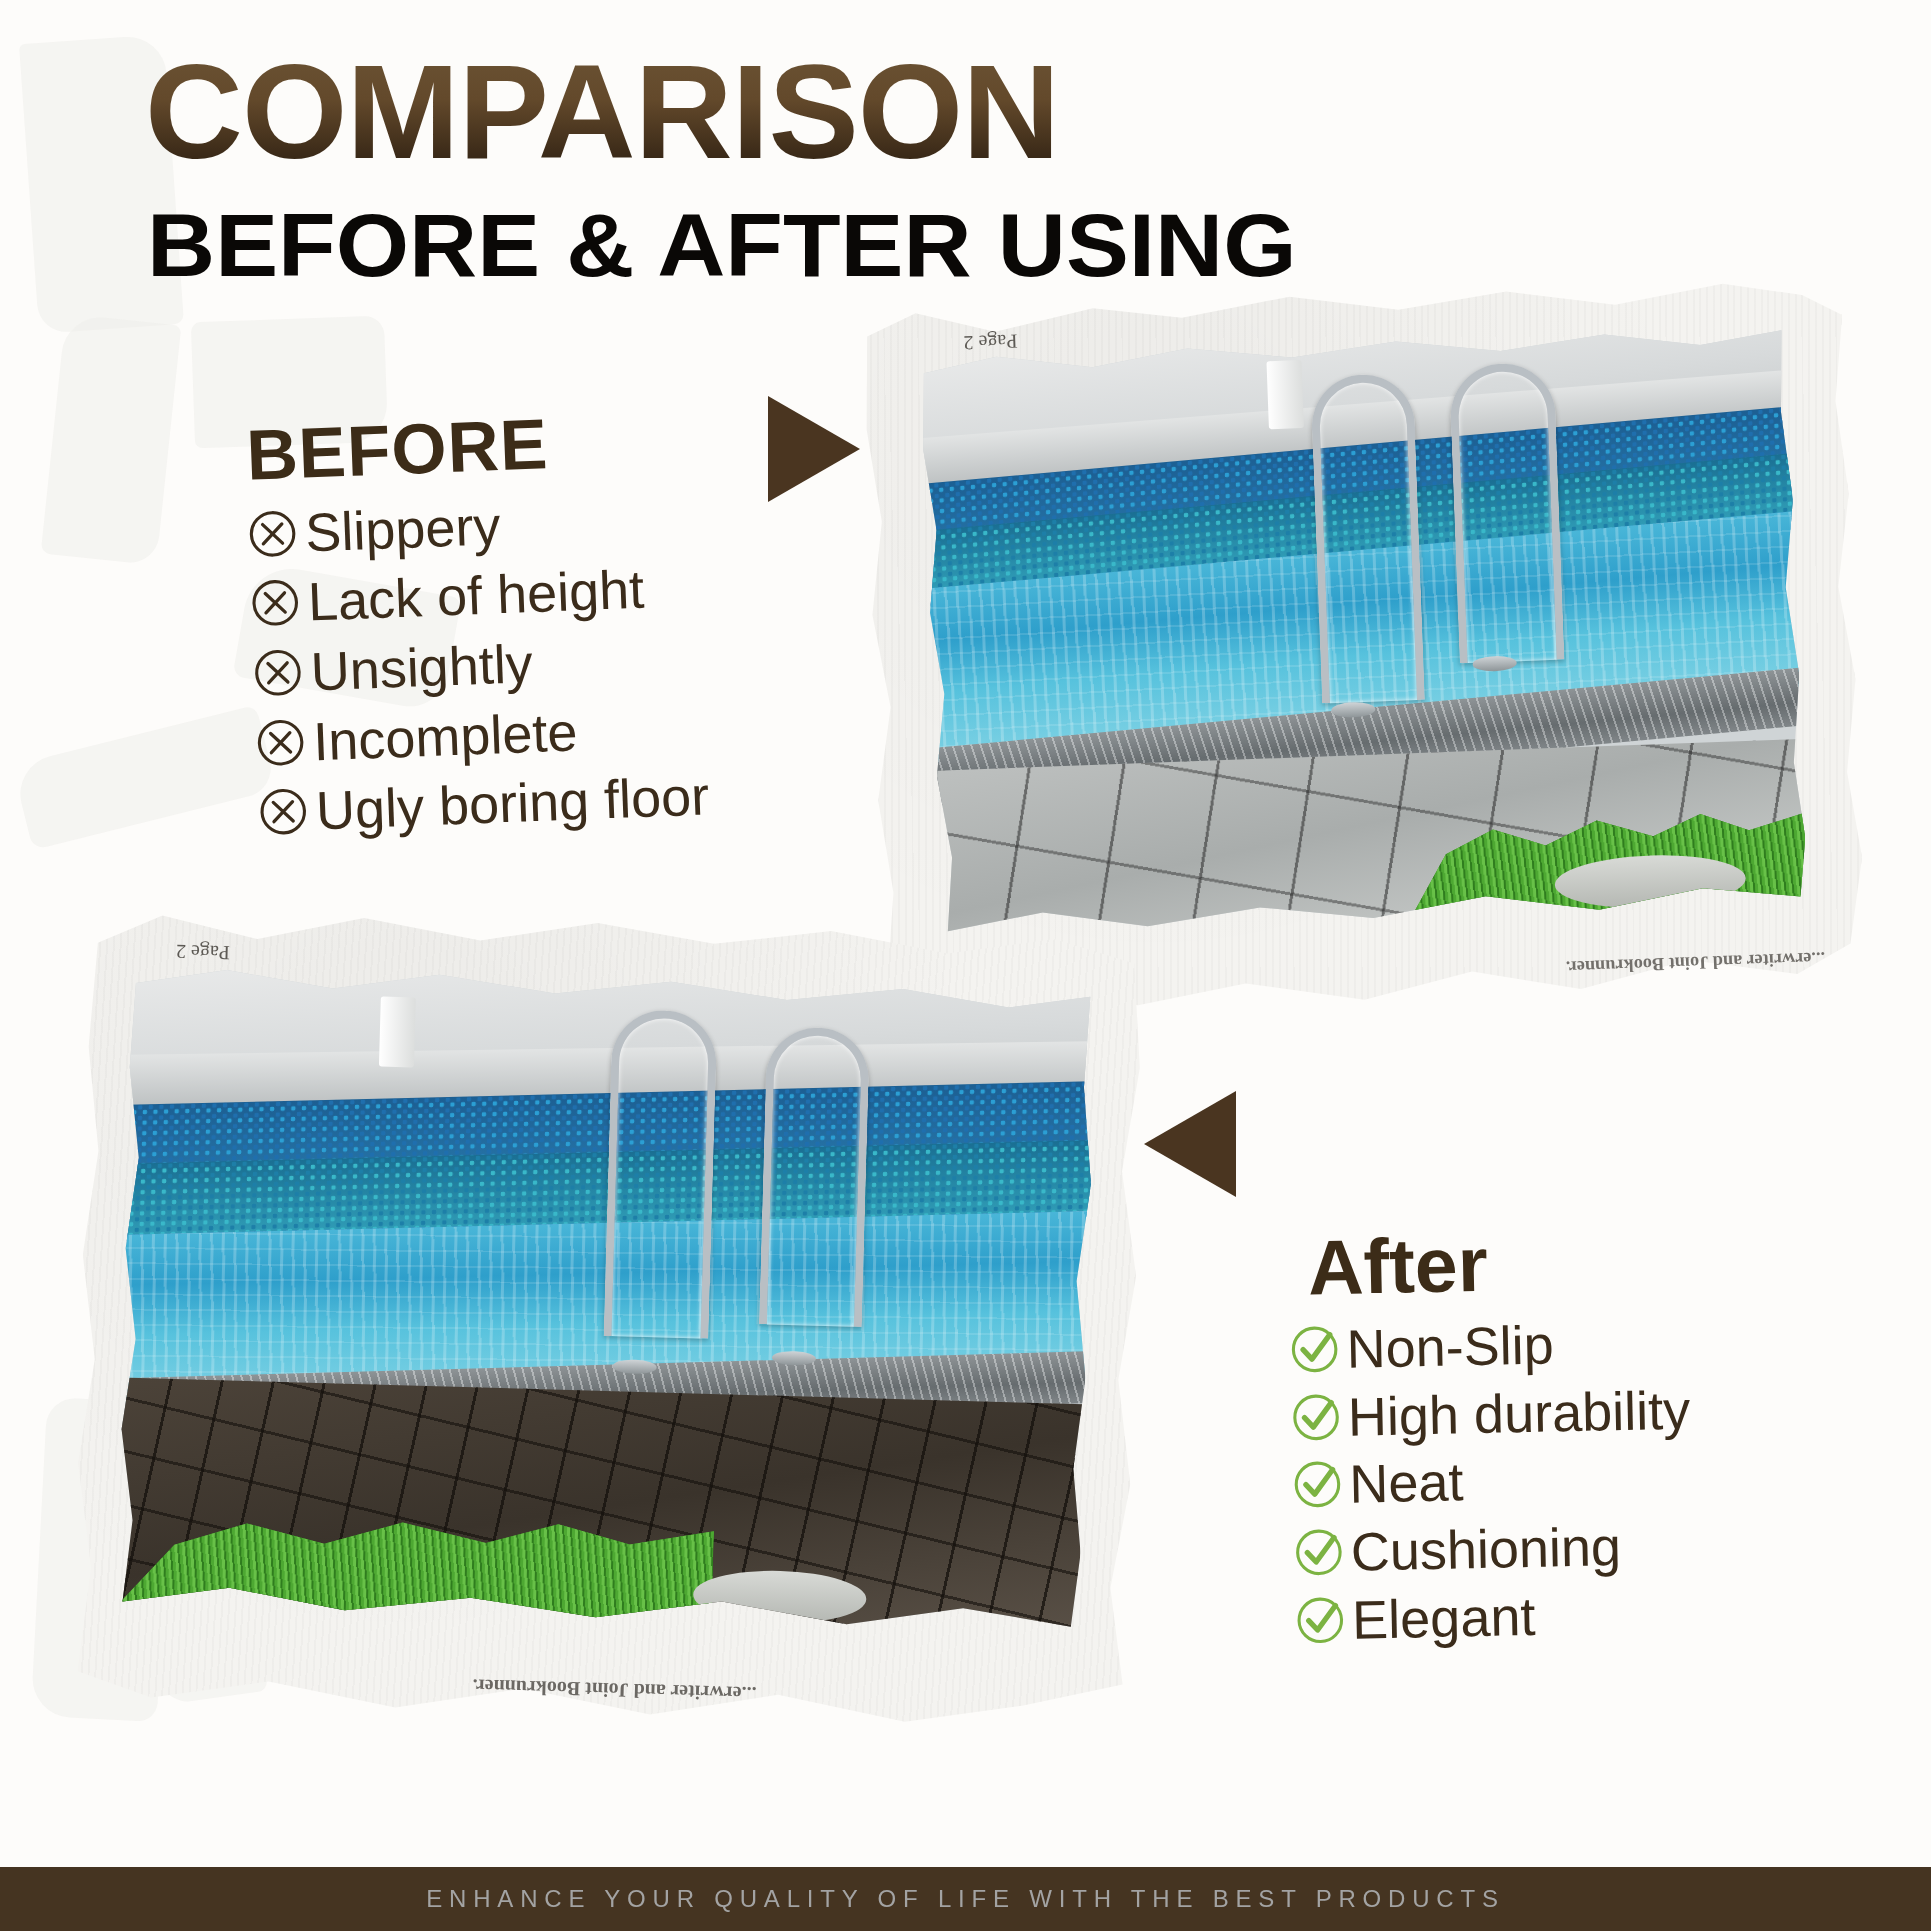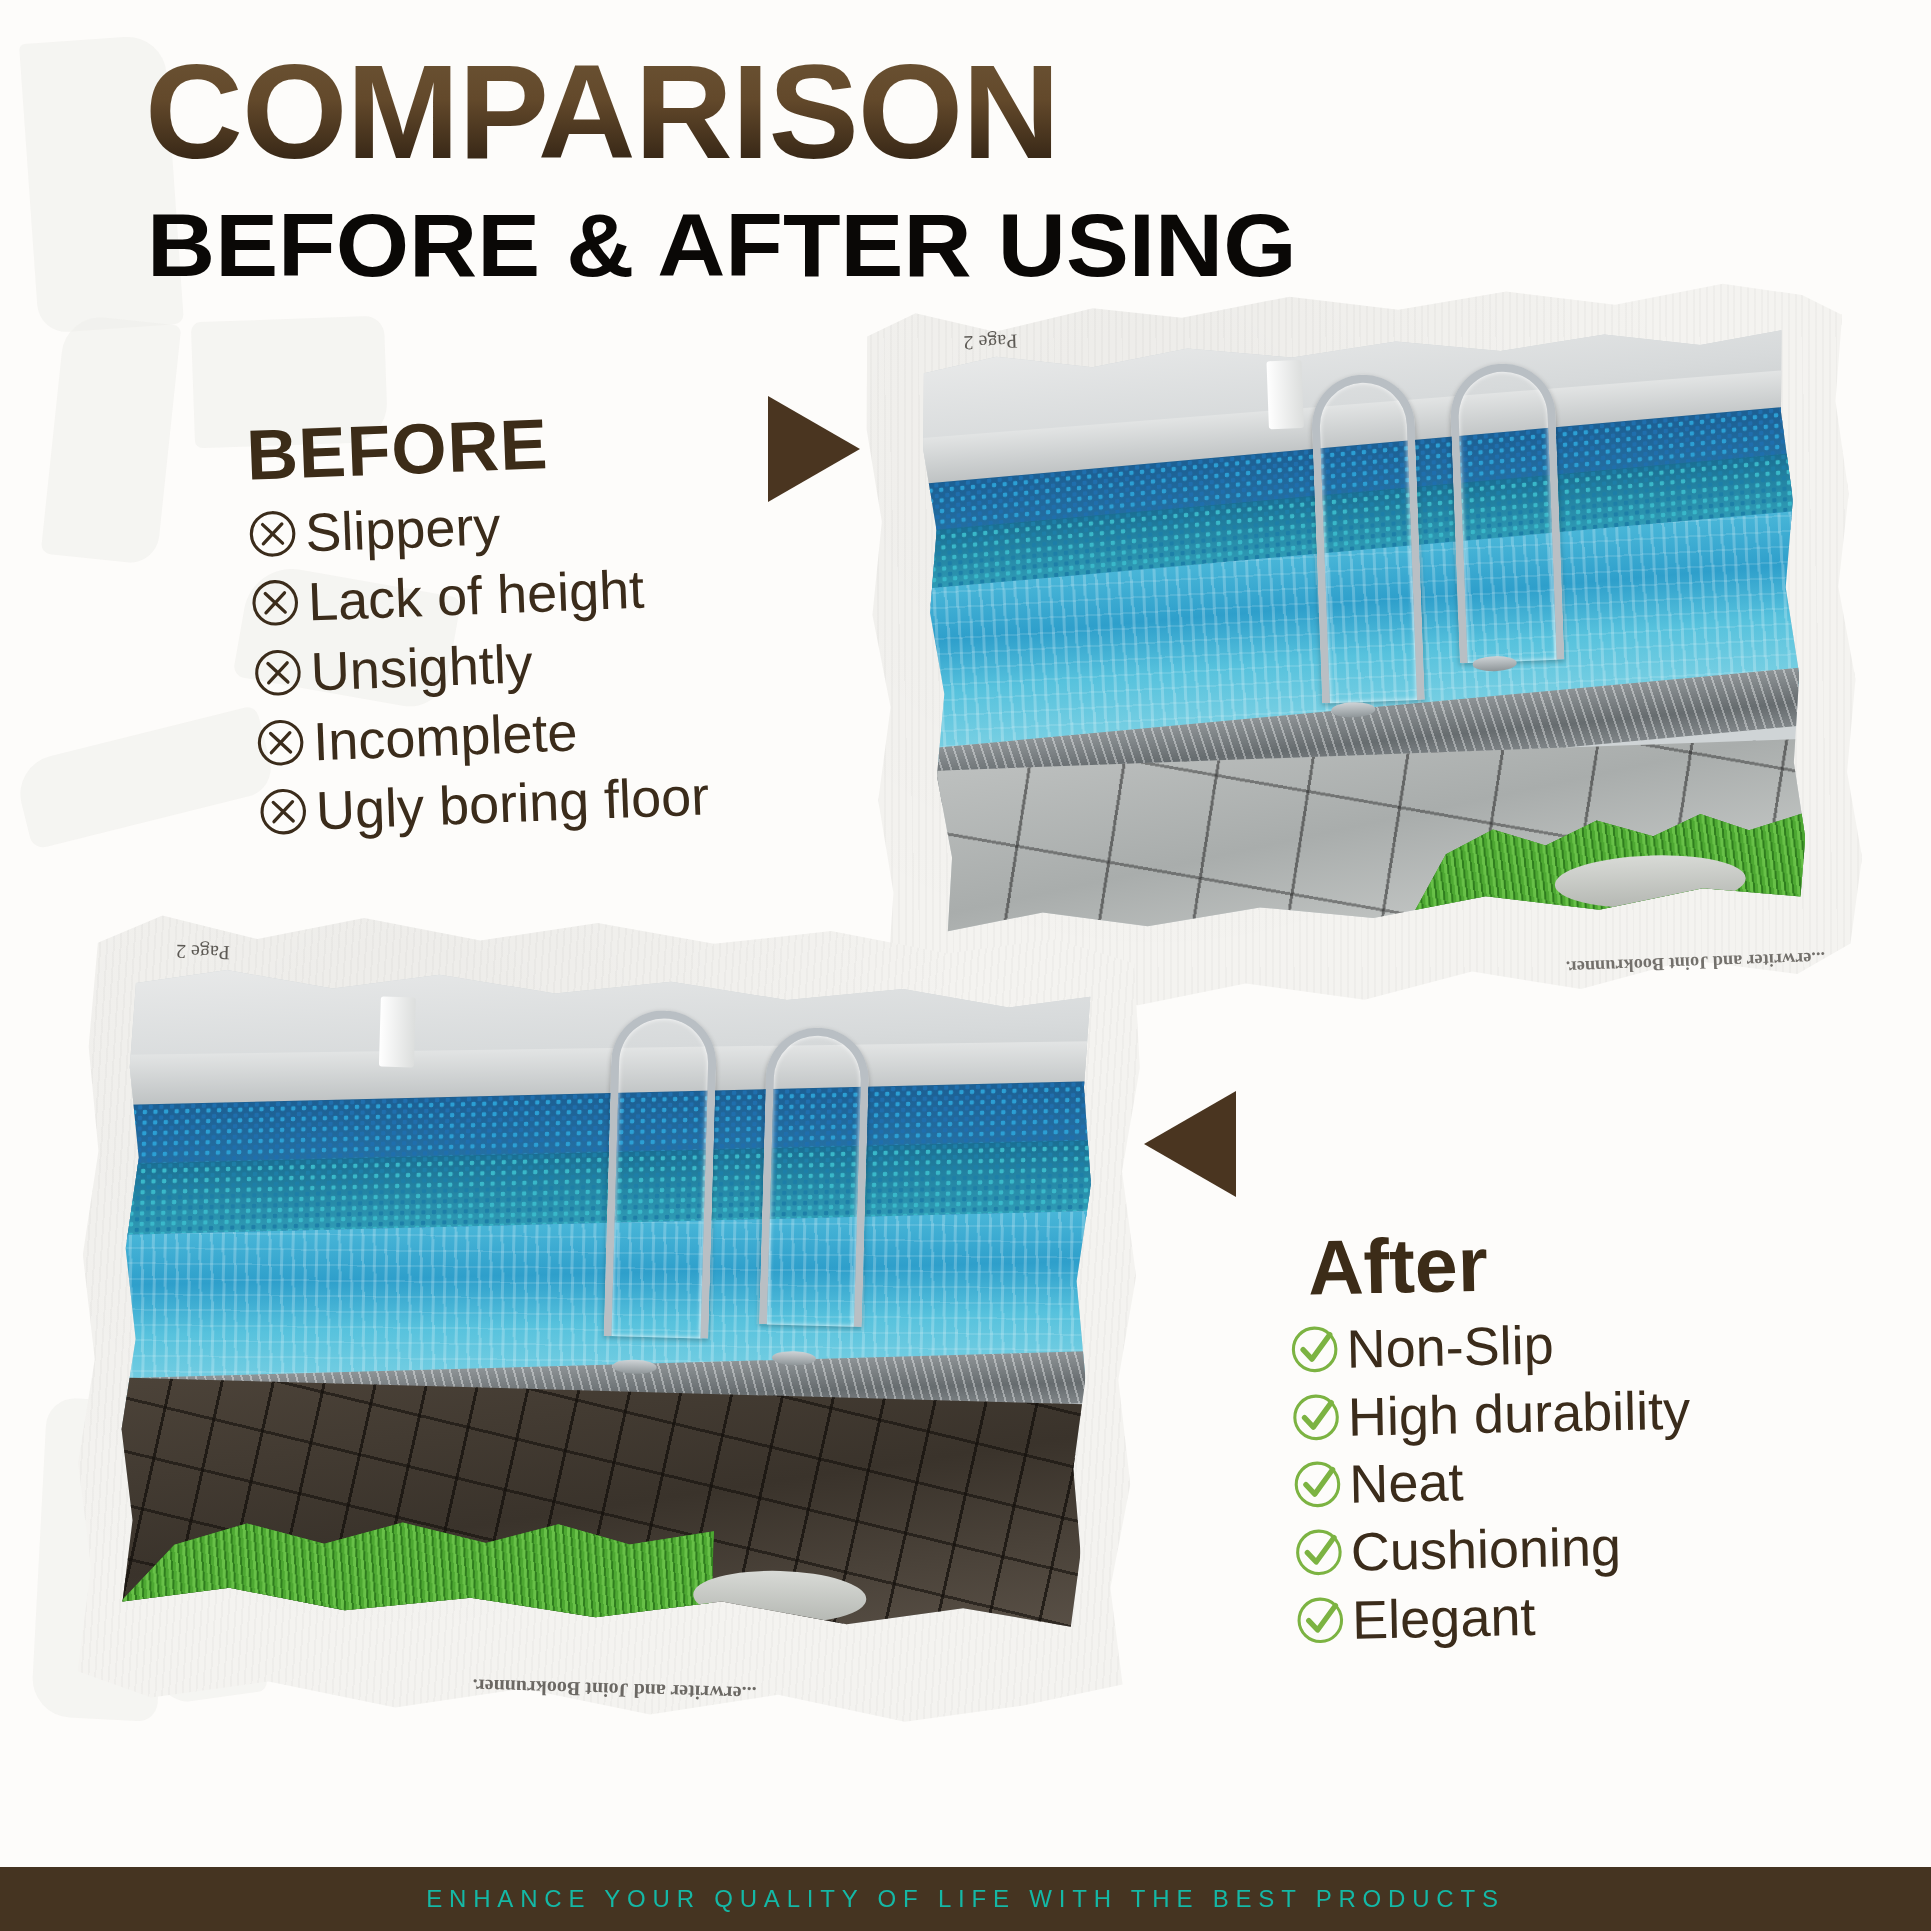--- a/index.html
+++ b/index.html
@@ -278,21 +278,21 @@
   .whitepipe{
     position:absolute;background:linear-gradient(90deg,#ffffff,#dcdedd);
     border-radius:2.9px;
   }
   .banner-fix{
     position:absolute;left:0;bottom:0;width:100%;height:64px;
     background:#453421;
     display:flex;align-items:center;justify-content:center;
   }
   .banner-fix span{
-    color:#14b8a6;font-size:24px;letter-spacing:6.8px;
+    color:#a3a3a3;font-size:24px;letter-spacing:6.8px;
     font-family:"Liberation Sans", sans-serif;
     text-align:center;
   }
 </style>
 </head>
 <body>
 
 <div class="wm wm-brush" id="wm1"></div>
 <div class="wm wm-brush" id="wm2"></div>
 <div class="wm wm-brush" id="wm3"></div>

